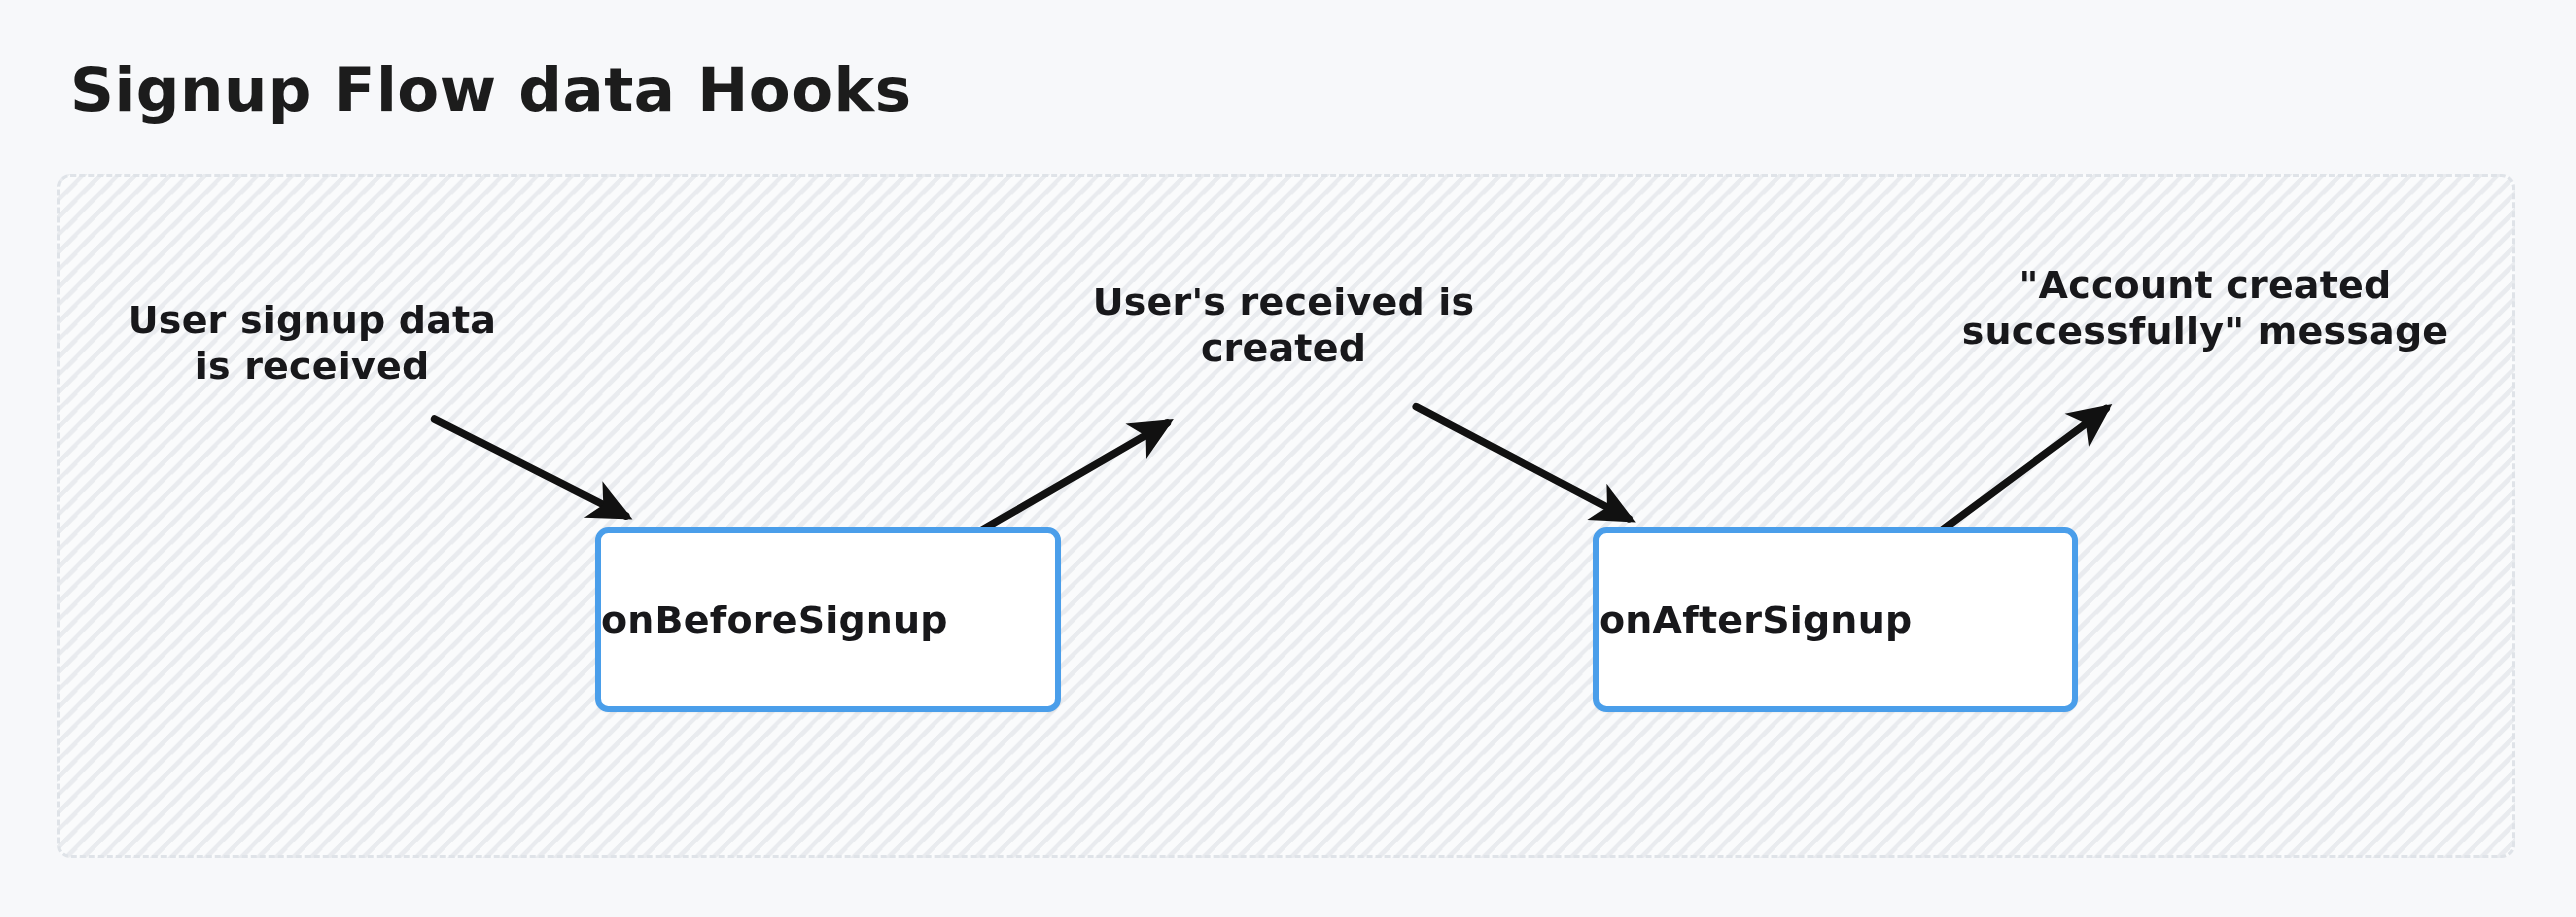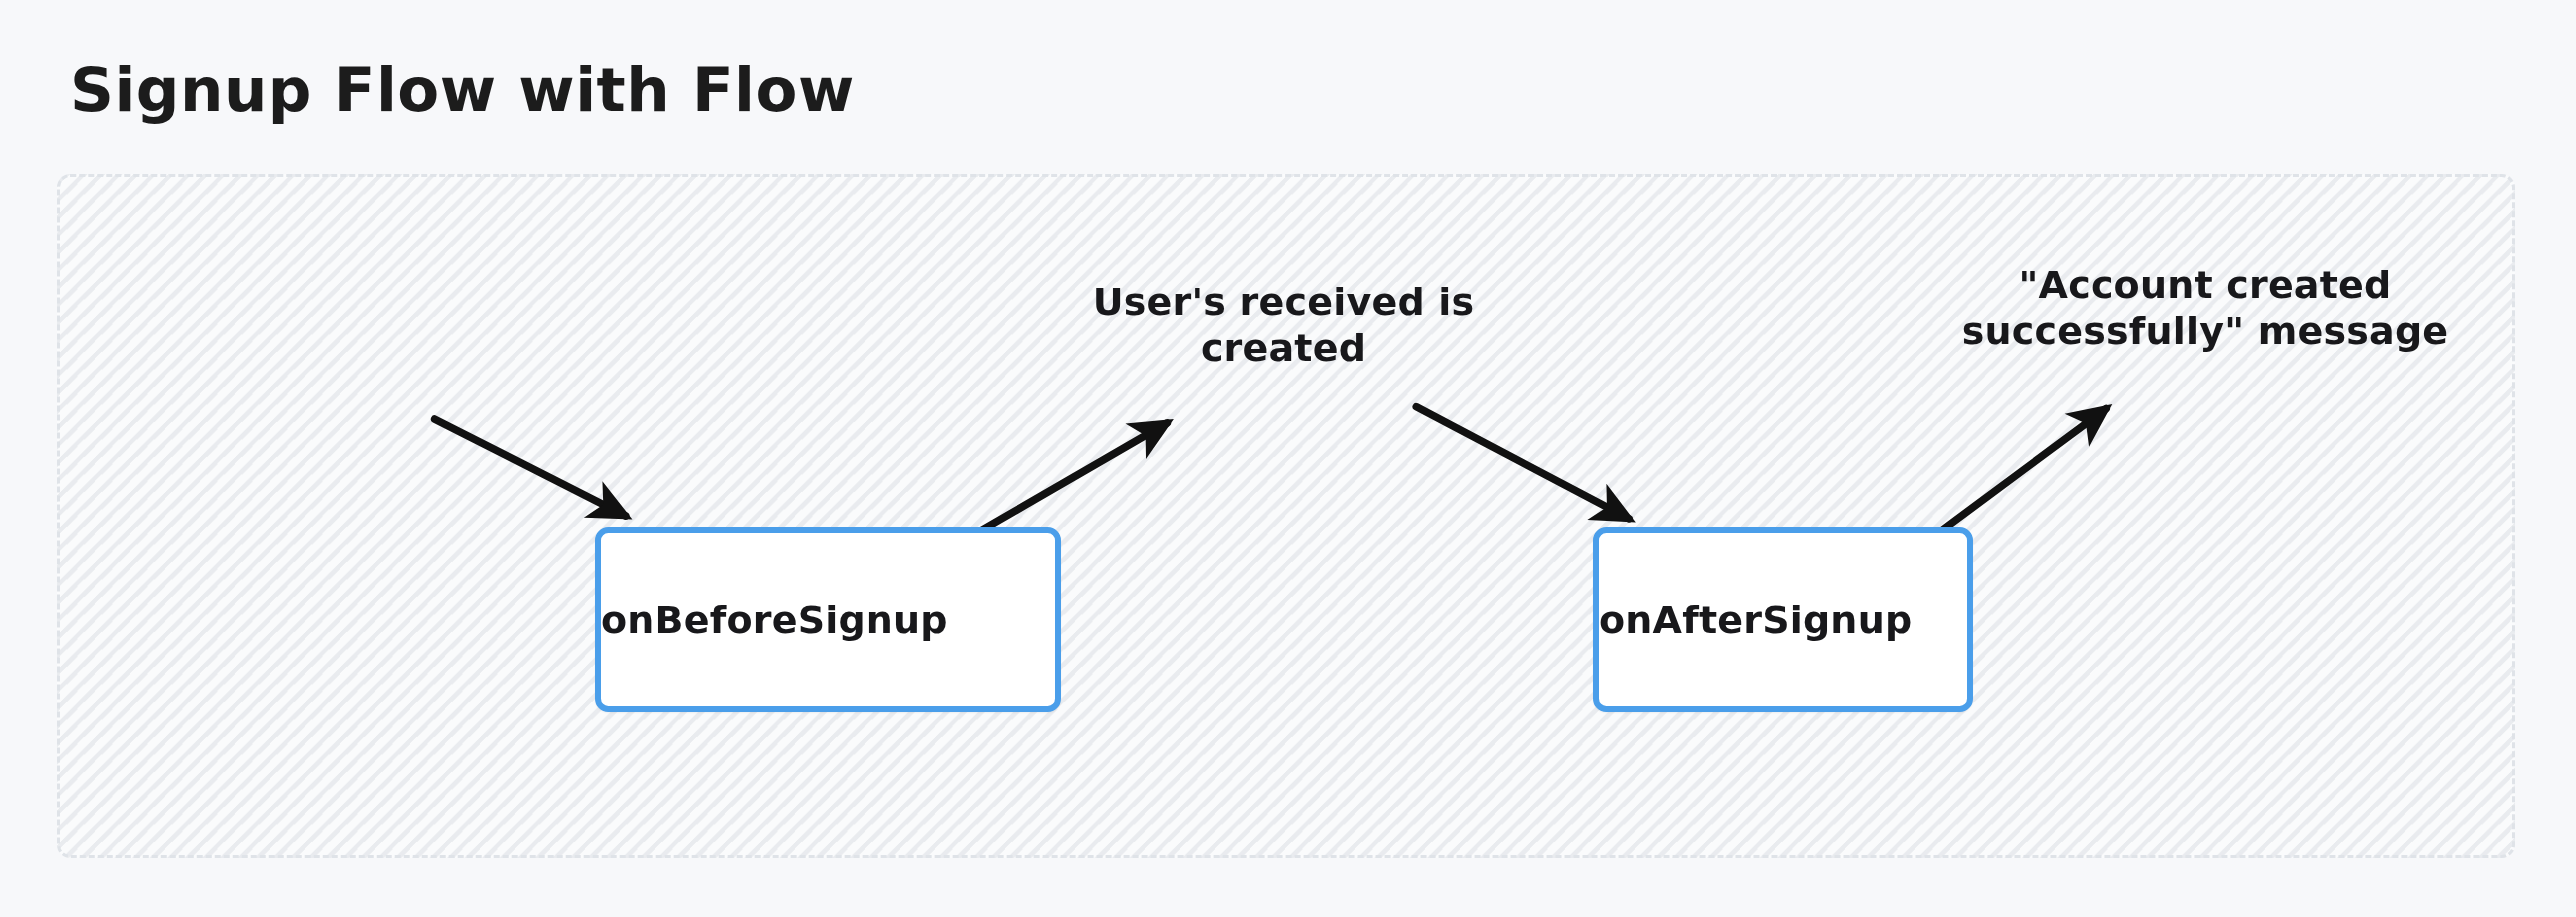--- a/index.html
+++ b/index.html
@@ -85,21 +85,21 @@
   }
   #node-before {
     left: 595px;
     top: 527px;
     width: 466px;
     height: 185px;
   }
   #node-after {
     left: 1593px;
     top: 527px;
-    width: 380px;
+    width: 485px;
     height: 185px;
   }
 
   
   .edge-label {
     position: absolute;
     font-family: "DejaVu Sans", sans-serif;
     font-size: 38px;
     font-weight: 700;
     color: #18181b;
@@ -122,40 +122,42 @@
     left: 1901px;
     top: 262px;
     width: 608px;
   }
 </style>
 </head>
 <body>
 
 <div id="canvas">
 
-  <div id="diagram-title">Signup Flow with Flow</div>
+  <div id="diagram-title">Signup Flow data Hooks</div>
 
   <div id="flow-container"></div>
 
   <svg id="arrow-layer" viewBox="0 0 2710 965" xmlns="http://www.w3.org/2000/svg">
     <defs>
       <marker id="head" markerWidth="7" markerHeight="7" refX="5.2" refY="3.2" orient="auto" markerUnits="strokeWidth">
         <path d="M0.4,0.5 L6.2,3.2 L0.4,5.9 L1.9,3.2 Z" fill="#111111"></path>
       </marker>
     </defs>
 
     <line x1="457" y1="441" x2="658" y2="543" stroke="#111111" stroke-width="8" stroke-linecap="round" marker-end="url(#head)"></line>
 
     <line x1="1026" y1="562" x2="1228" y2="445" stroke="#111111" stroke-width="8" stroke-linecap="round" marker-end="url(#head)"></line>
 
     <line x1="1490" y1="428" x2="1714" y2="546" stroke="#111111" stroke-width="8" stroke-linecap="round" marker-end="url(#head)"></line>
 
     <line x1="2042" y1="559" x2="2216" y2="430" stroke="#111111" stroke-width="8" stroke-linecap="round" marker-end="url(#head)"></line>
   </svg>
 
+  <div class="edge-label" id="label-signup-data">User signup data
+is received</div>
 
   <div class="edge-label" id="label-account-created">User's received is
 created</div>
 
   <div class="edge-label" id="label-success-message">"Account created
 successfully" message</div>
 
   <div class="node-box" id="node-before">
     <span class="node-label">onBeforeSignup</span>
   </div>

